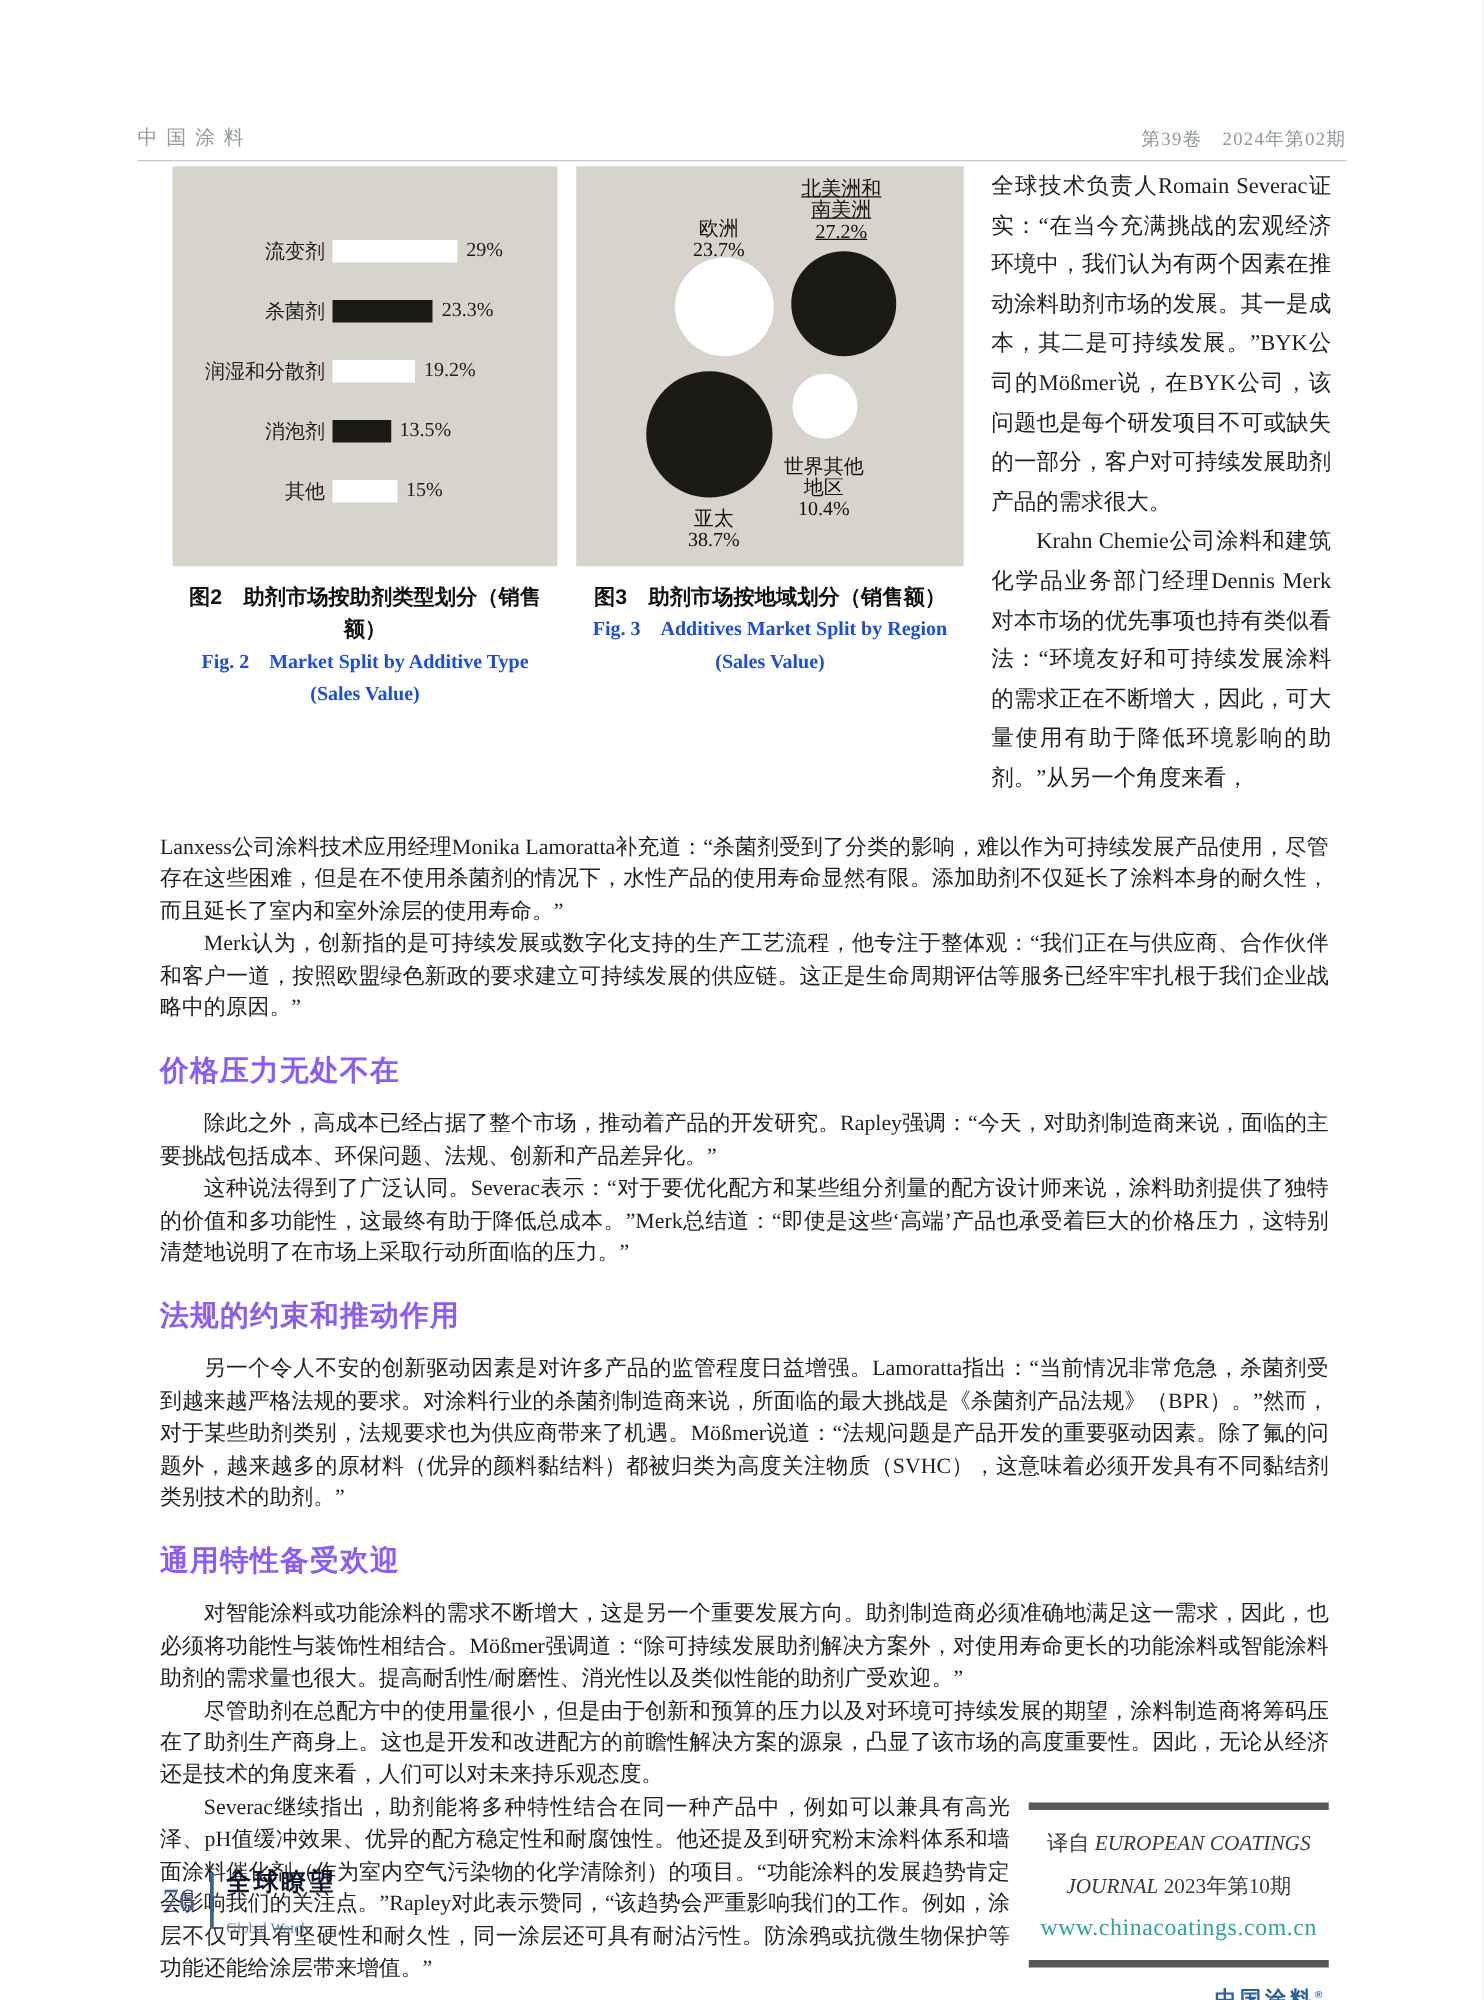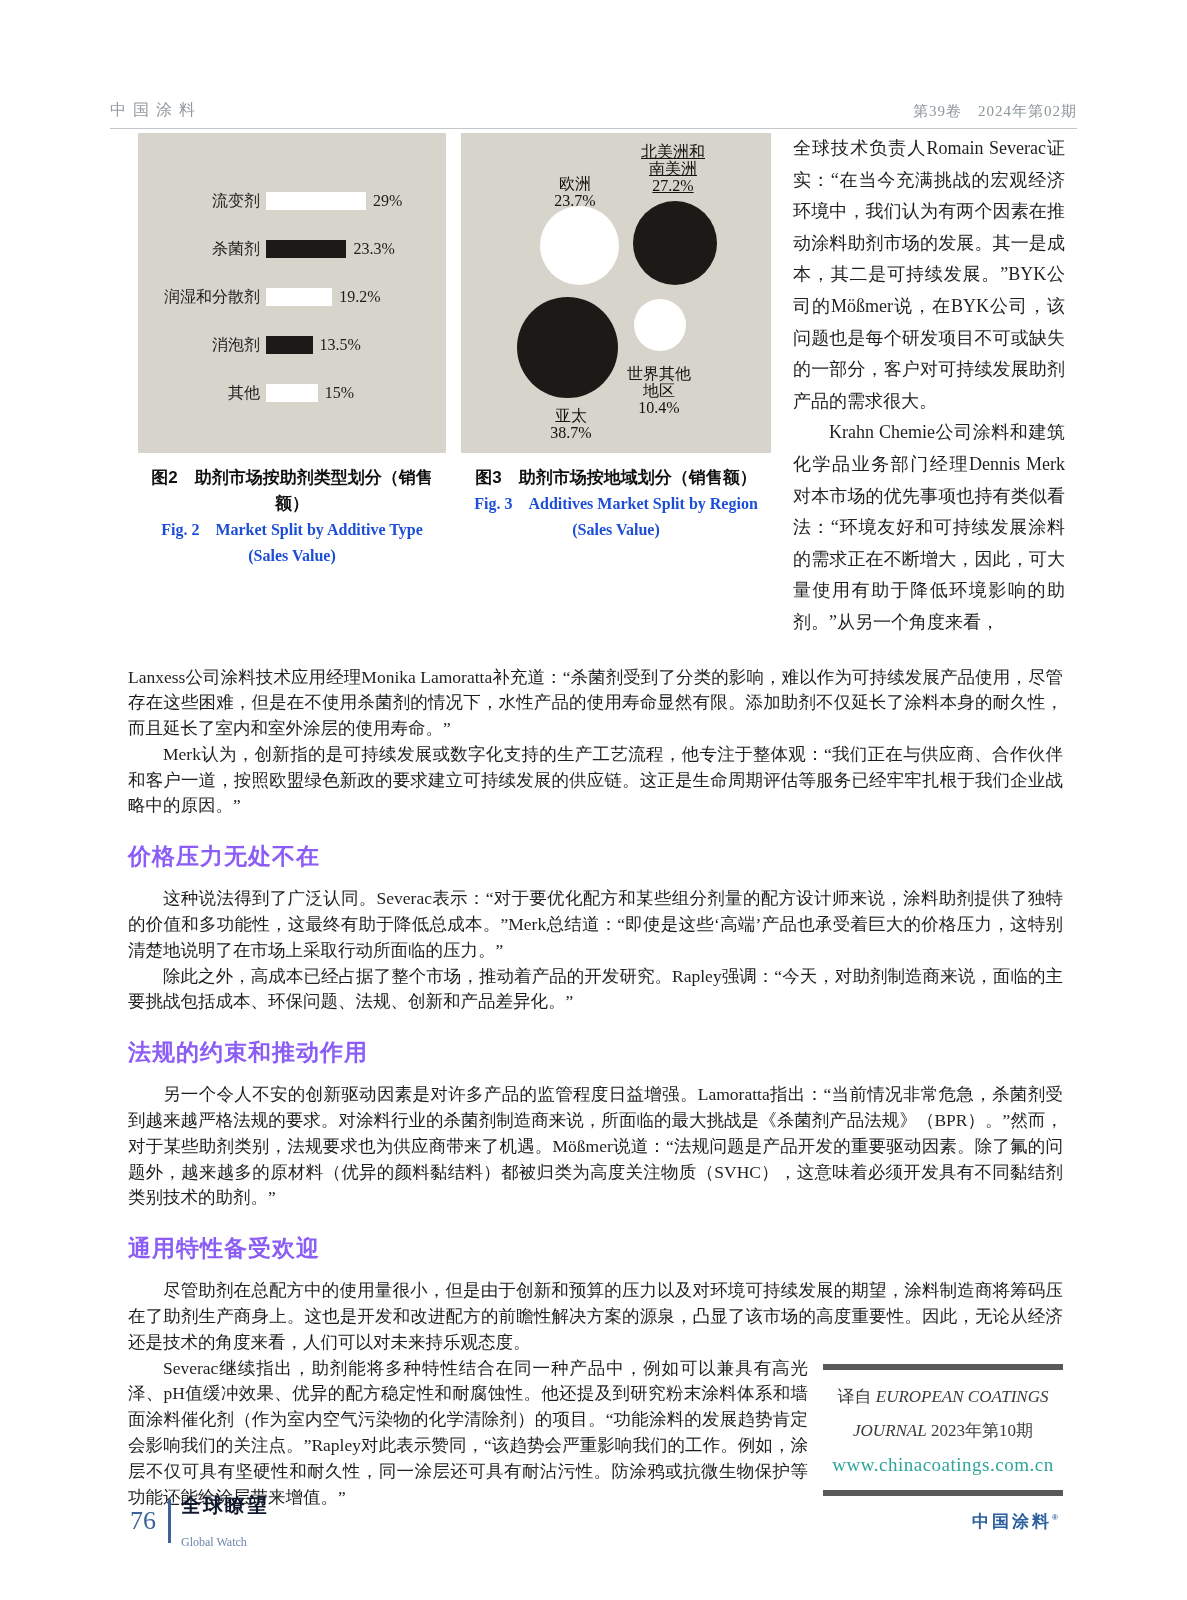--- a/index.html
+++ b/index.html
@@ -163,27 +163,28 @@
         <p class="rc">全球技术负责人Romain Severac证实：“在当今充满挑战的宏观经济环境中，我们认为有两个因素在推动涂料助剂市场的发展。其一是成本，其二是可持续发展。”BYK公司的Mößmer说，在BYK公司，该问题也是每个研发项目不可或缺失的一部分，客户对可持续发展助剂产品的需求很大。</p>
         <p class="rc indent">Krahn Chemie公司涂料和建筑化学品业务部门经理Dennis Merk对本市场的优先事项也持有类似看法：“环境友好和可持续发展涂料的需求正在不断增大，因此，可大量使用有助于降低环境影响的助剂。”从另一个角度来看，</p>
       </div>
     </div>
 
     <div class="full-text clearfix">
       <p>Lanxess公司涂料技术应用经理Monika Lamoratta补充道：“杀菌剂受到了分类的影响，难以作为可持续发展产品使用，尽管存在这些困难，但是在不使用杀菌剂的情况下，水性产品的使用寿命显然有限。添加助剂不仅延长了涂料本身的耐久性，而且延长了室内和室外涂层的使用寿命。”</p>
       <p class="indent">Merk认为，创新指的是可持续发展或数字化支持的生产工艺流程，他专注于整体观：“我们正在与供应商、合作伙伴和客户一道，按照欧盟绿色新政的要求建立可持续发展的供应链。这正是生命周期评估等服务已经牢牢扎根于我们企业战略中的原因。”</p>
 
       <div class="sec-heading">价格压力无处不在</div>
+      <p class="indent">除此之外，高成本已经占据了整个市场，推动着产品的开发研究。Rapley强调：“今天，对助剂制造商来说，面临的主要挑战包括成本、环保问题、法规、创新和产品差异化。”</p>
       <p class="indent">这种说法得到了广泛认同。Severac表示：“对于要优化配方和某些组分剂量的配方设计师来说，涂料助剂提供了独特的价值和多功能性，这最终有助于降低总成本。”Merk总结道：“即使是这些‘高端’产品也承受着巨大的价格压力，这特别清楚地说明了在市场上采取行动所面临的压力。”</p>
-      <p class="indent">除此之外，高成本已经占据了整个市场，推动着产品的开发研究。Rapley强调：“今天，对助剂制造商来说，面临的主要挑战包括成本、环保问题、法规、创新和产品差异化。”</p>
 
       <div class="sec-heading">法规的约束和推动作用</div>
       <p class="indent">另一个令人不安的创新驱动因素是对许多产品的监管程度日益增强。Lamoratta指出：“当前情况非常危急，杀菌剂受到越来越严格法规的要求。对涂料行业的杀菌剂制造商来说，所面临的最大挑战是《杀菌剂产品法规》（BPR）。”然而，对于某些助剂类别，法规要求也为供应商带来了机遇。Mößmer说道：“法规问题是产品开发的重要驱动因素。除了氟的问题外，越来越多的原材料（优异的颜料黏结料）都被归类为高度关注物质（SVHC），这意味着必须开发具有不同黏结剂类别技术的助剂。”</p>
 
       <div class="sec-heading">通用特性备受欢迎</div>
+      <p class="indent">对智能涂料或功能涂料的需求不断增大，这是另一个重要发展方向。助剂制造商必须准确地满足这一需求，因此，也必须将功能性与装饰性相结合。Mößmer强调道：“除可持续发展助剂解决方案外，对使用寿命更长的功能涂料或智能涂料助剂的需求量也很大。提高耐刮性/耐磨性、消光性以及类似性能的助剂广受欢迎。”</p>
 
       <aside class="wrap-float">
         <div class="source-box">
           <div class="rule"></div>
           <div class="src-lines">
             <div class="src-line">
               <span>译自</span>
               <i>EUROPEAN COATINGS</i>
             </div>
             <div class="src-line">

